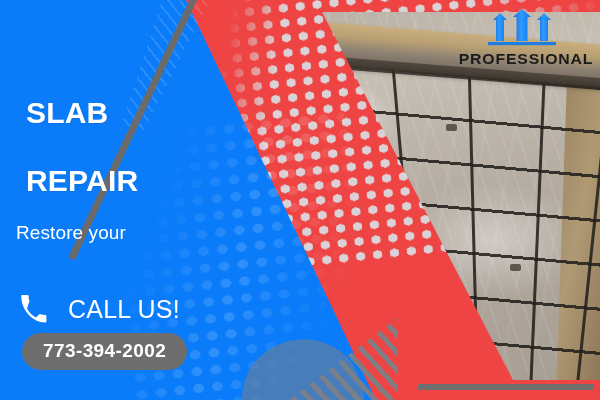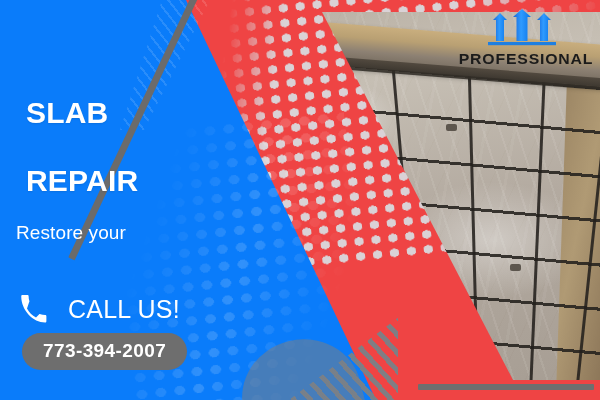--- a/index.html
+++ b/index.html
@@ -379,16 +379,16 @@
     </p>
   </div>
 
   <div class="cta">
     <div class="cta-row">
       <svg class="phone-icon" width="30" height="30" viewBox="0 0 24 24">
         <path fill="#ffffff" d="M6.6 10.8c1.6 3.1 4.1 5.6 7.2 7.2l2.4-2.4c.3-.3.7-.4 1.1-.3 1.2.4 2.5.6 3.8.6.6 0 1 .4 1 1V21c0 .6-.4 1-1 1C11.6 22 2 12.4 2 1c0-.6.4-1 1-1h3.9c.6 0 1 .4 1 1 0 1.3.2 2.6.6 3.8.1.4 0 .8-.3 1.1L6.6 10.8z" transform="translate(0.6 0.8)"></path>
       </svg>
       <span class="cta-label">CALL US!</span>
     </div>
-    <div class="phone-pill">773-394-2007</div>
+    <div class="phone-pill">773-394-2002</div>
   </div>
 
 </div>
 
 </body></html>

